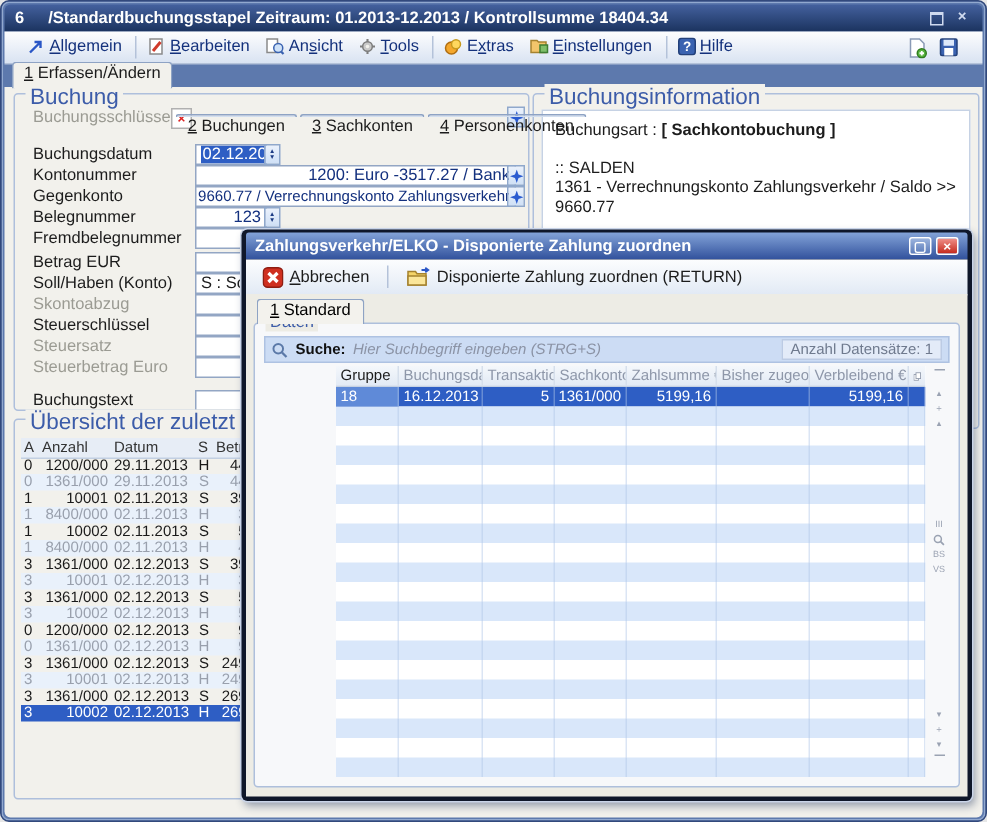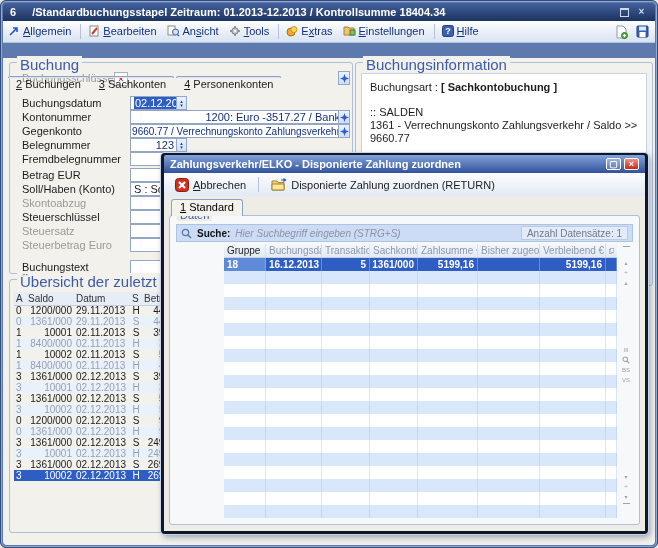--- a/index.html
+++ b/index.html
@@ -7,21 +7,21 @@
   
   .win{position:absolute;inset:0;background:#5d79ad;border:1px solid #32497c;border-radius:6px;box-shadow:inset 0 0 0 1px #92a9cf;}
   .titlebar{position:absolute;left:2px;right:2px;top:2px;height:18px;border-radius:4px 4px 0 0;
     background:linear-gradient(#44619e,#1b335f);color:#fff;font-weight:bold;font-size:11px;
     display:flex;align-items:center;padding:0 7px;white-space:nowrap;}
   .title-num{margin-right:16px;}
   .winbtns{margin-left:auto;display:flex;gap:4px;align-items:center;}
   .wbtn{width:13px;height:11px;display:flex;align-items:center;justify-content:center;color:#cfdaef;font-size:10px;line-height:1;cursor:default;}
   .wbtn .box{width:7px;height:6px;border:1px solid #cfdaef;border-top-width:2px;}
   .toolbar{position:absolute;left:2px;right:2px;top:20px;height:21px;background:linear-gradient(#fdfdfe,#d9e3f2);
-    border-bottom:1px solid #b4c2d9;display:flex;align-items:center;padding:0 1px;font-size:11px;color:#14317c;}
+    border-bottom:1px solid #b4c2d9;display:flex;align-items:center;padding:0 11px;font-size:11px;color:#14317c;}
   .mitem{display:flex;align-items:center;gap:3px;padding:1px 6px 2px 4px;white-space:nowrap;}
   .msep{width:1px;height:15px;background:#b4c2d9;margin:0 3px;}
   .tright{margin-left:auto;display:flex;gap:8px;align-items:center;padding-right:5px;}
   .u{text-decoration:underline;}
   .tabbar{position:absolute;left:7px;top:41px;height:17px;display:flex;gap:2px;font-size:11px;z-index:2;}
   .tab{padding:1px 7px 0 7px;border:1px solid #8ea3c4;border-bottom:none;border-radius:3px 3px 0 0;
     background:linear-gradient(#e9eff8,#c9d7eb);color:#1c1c1c;white-space:nowrap;margin-top:34px;}
   .tab.active{background:#f2f1ec;height:16px;margin-top:-1px;}
   .content{position:absolute;left:2px;right:2px;top:57px;bottom:2px;background:#f2f1ec;border-radius:0 0 4px 4px;}
   
@@ -87,21 +87,21 @@
   .chip{margin-left:auto;background:#e3ebf8;border:1px solid #bccbe4;color:#6f7a8e;font-size:10px;padding:0 5px;height:12px;display:flex;align-items:center;}
   .dgridwrap{position:absolute;left:6px;right:22px;top:28px;bottom:6px;background:#fff;overflow:hidden;margin-left:48px;}
   .dgrid{display:grid;grid-template-columns:42px 56px 48px 48px 60px 62px 66px 1fr;}
   .dhead{height:13px;background:linear-gradient(#f4f7fb,#e2eaf5);border-bottom:1px solid #c6d2e4;font-size:10px;color:#8e97a9;align-items:center;}
   .dhead span{padding:0 3px;border-right:1px solid #d6dfec;height:13px;display:flex;align-items:center;overflow:hidden;white-space:nowrap;}
   .dhead span.first{color:#1c1c1c;}
   .dhead span.iconcell{justify-content:flex-end;border-right:none;}
   .drow{height:13px;font-size:10px;align-items:center;}
   .drow span{padding:0 3px;border-right:1px solid rgba(176,198,230,.45);height:13px;display:flex;align-items:center;white-space:nowrap;overflow:hidden;}
   .drow span.r{justify-content:flex-end;}
-  .drow.data{background:#2e5ec4;color:#fff;font-weight:bold;}
+  .drow.data{background:#2e5ec4;color:#fff;}
   .drow.data .gchip{background:#5f8ad8;align-self:stretch;display:flex;align-items:center;}
   .drow.b{background:#d9e7fa;}
   .drow.w{background:#fff;}
   .strip{position:absolute;right:6px;top:28px;bottom:6px;width:14px;display:flex;flex-direction:column;align-items:center;
     font-size:6px;color:#9aa2b2;}
   .sic{height:10px;display:flex;align-items:center;justify-content:center;width:100%;}
   .sic.bar{border-top:1px solid #9aa2b2;width:7px;margin:2px auto 0 auto;}
   .sic.txt{font-size:6px;letter-spacing:0;}
   .gap1{flex:0 0 58px;} .gap3{flex:0 0 86px;}
   svg{display:block;}
@@ -191,20 +191,21 @@
           <svg width="13" height="13" viewBox="0 0 13 13">
               <rect x="1" y="1" width="11" height="11" rx="1" fill="#3a62b0" stroke="#23407a"></rect>
               <rect x="3" y="1.5" width="7" height="4" fill="#dce8fa"></rect>
               <rect x="3.5" y="7" width="6" height="5" fill="#fff"></rect>
             </svg>
         </span>
       </span>
     </div>
 
     <div class="tabbar">
+      <span class="tab active"><span class="u">1</span><span> Erfassen/Ändern</span></span>
       <span class="tab"><span class="u">2</span><span> Buchungen</span></span>
       <span class="tab"><span class="u">3</span><span> Sachkonten</span></span>
       <span class="tab"><span class="u">4</span><span> Personenkonten</span></span>
     </div>
 
     <div class="content">
 
       <div class="group" id="g-buchung">
         <span class="glabel">Buchung</span>
 
@@ -332,21 +333,21 @@
           <div>1361 - Verrechnungskonto Zahlungsverkehr / Saldo &gt;&gt; 9660.77</div>
           <div class="sp"></div>
           <div>-&gt; Speicherung möglich</div>
         </div>
       </div>
 
       <div class="group" id="g-ueb">
         <span class="glabel">Übersicht der zuletzt erstellten Buchungen</span>
         <div class="uhead">
           <span>A</span>
-          <span>Saldo</span>
+          <span>Anzahl</span>
           <span>Datum</span>
           <span>S</span>
           <span>Betrag €</span>
         </div>
         <div class="urows">
             <div class="urow">
               <span class="uc">0</span>
               <span class="uc r">1200/000</span>
               <span class="uc">29.11.2013</span>
               <span class="uc c">H</span>

